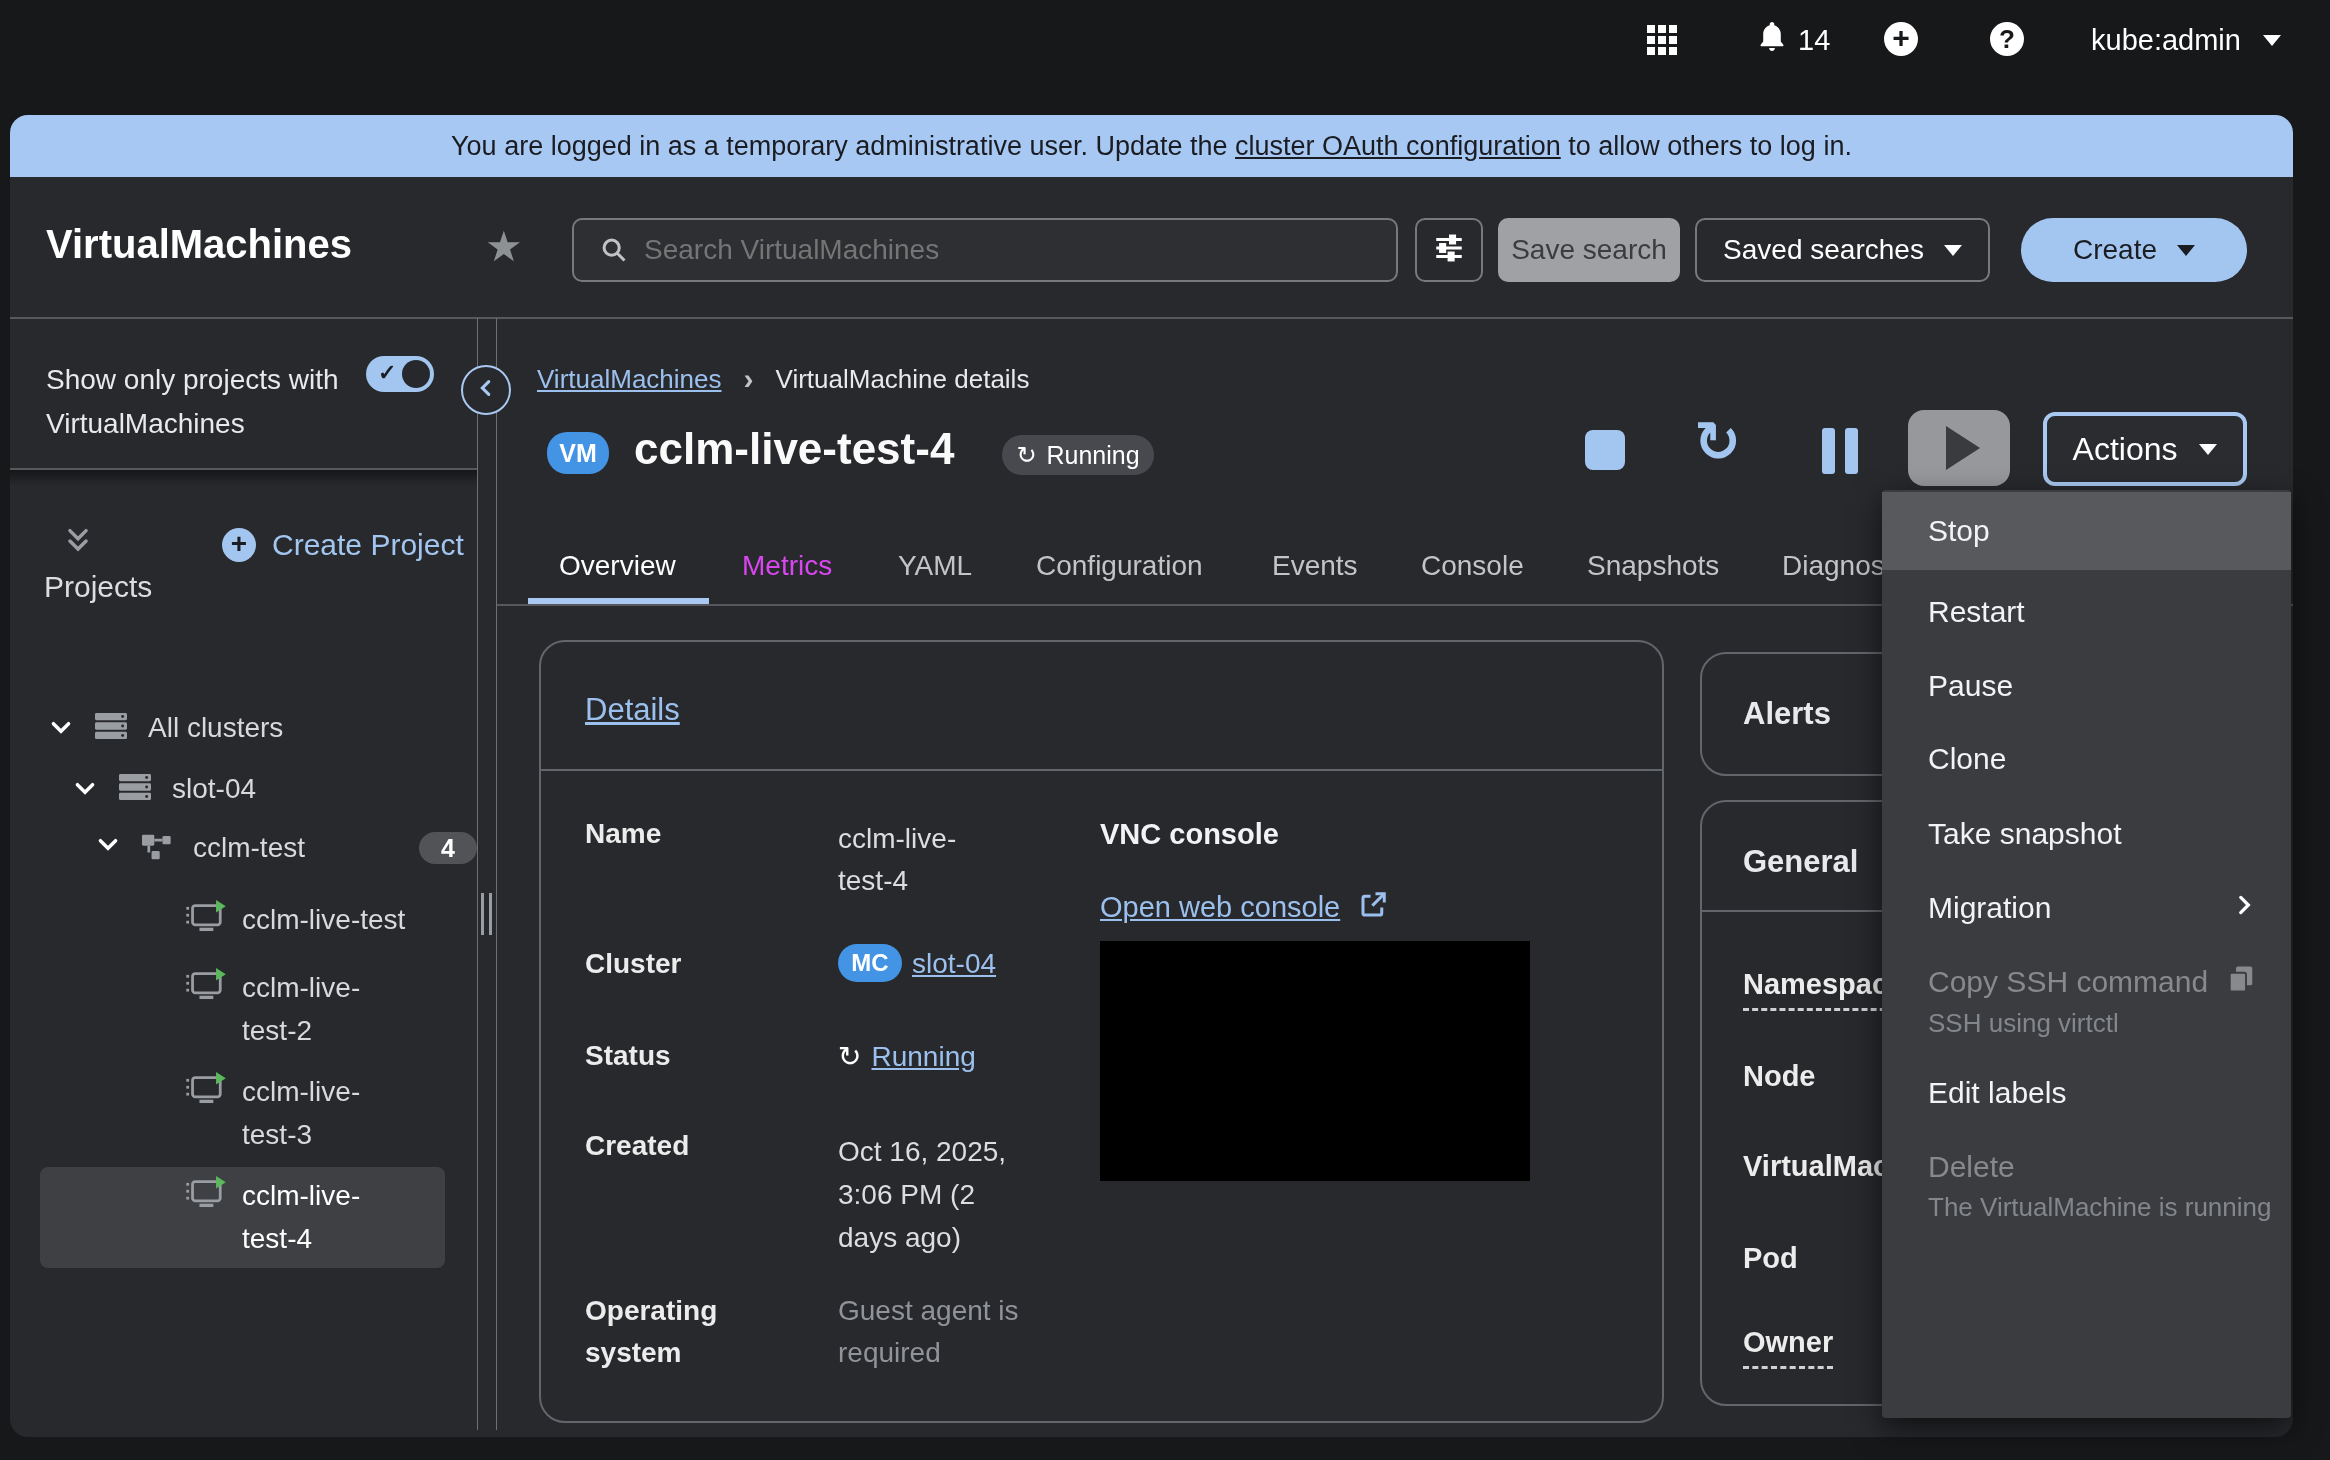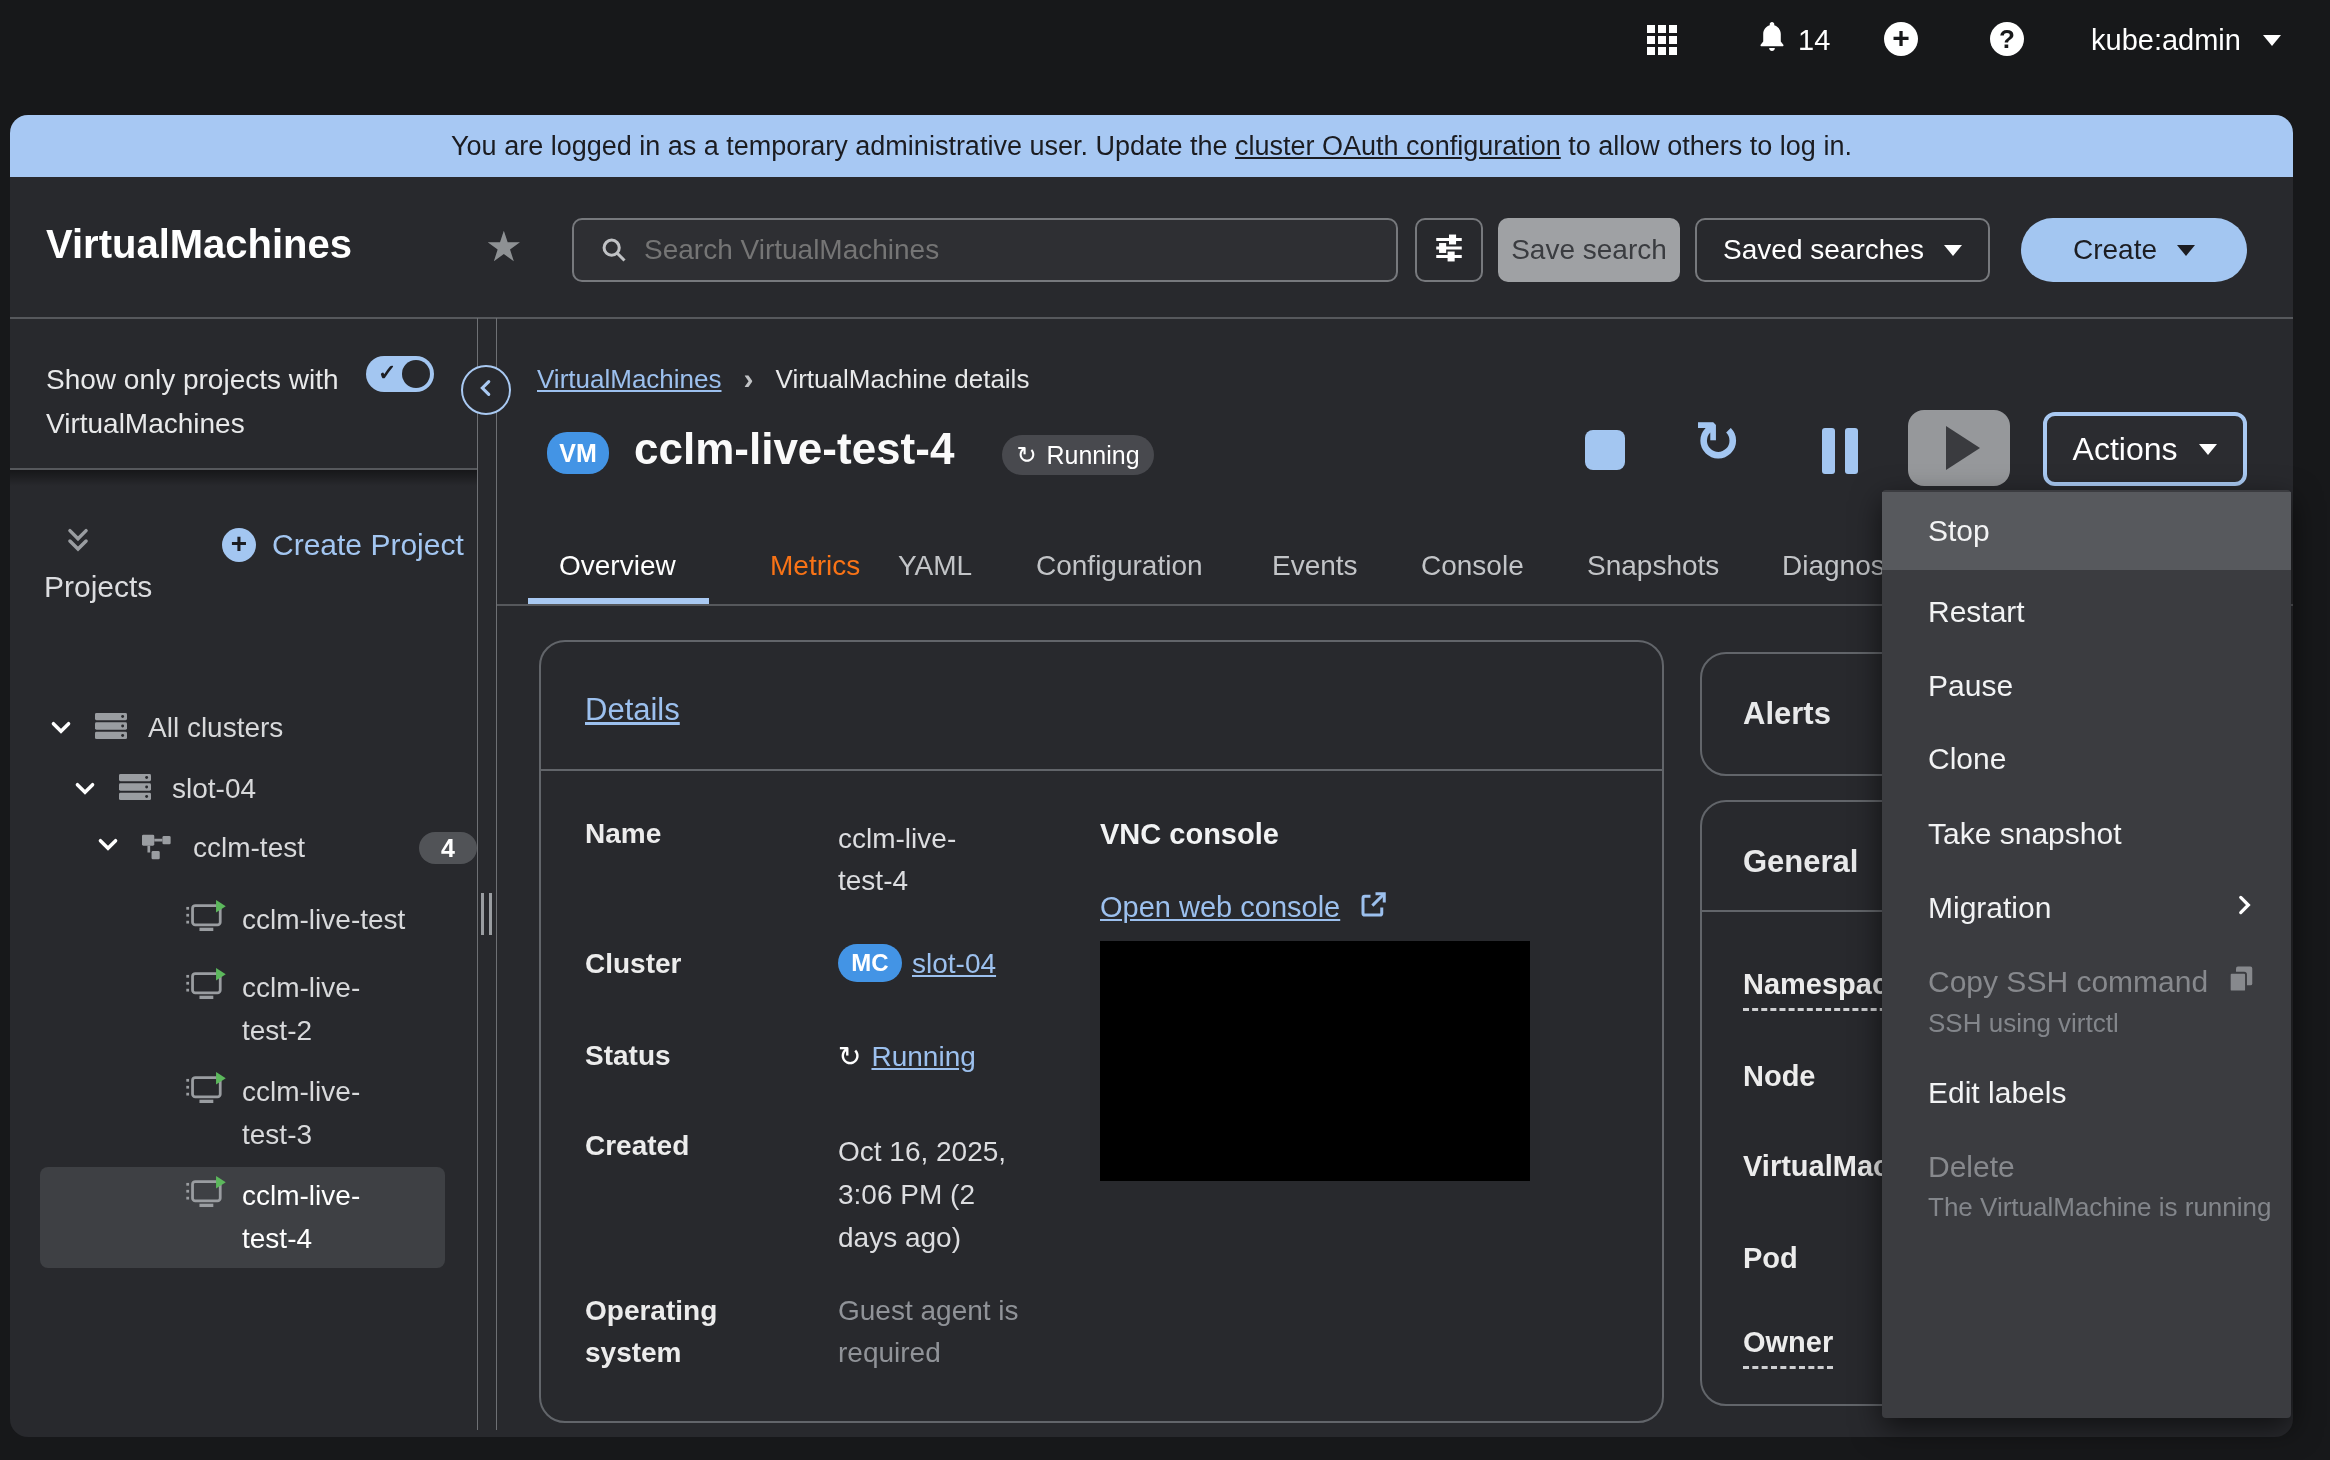--- a/index.html
+++ b/index.html
@@ -276,21 +276,21 @@
   </div>
   <div class="abs" style="left:1908px;top:410px;width:102px;height:76px;background:#96989b;border-radius:16px;display:flex;align-items:center;justify-content:center;">
     <span style="width:0;height:0;border-top:22px solid transparent;border-bottom:22px solid transparent;border-left:34px solid #3a3b3f;margin-left:8px;"></span>
   </div>
   <div class="abs" style="left:2043px;top:412px;width:204px;height:74px;background:#2b2c30;border:4px solid #a9c9f2;border-radius:12px;box-sizing:border-box;display:flex;align-items:center;justify-content:center;gap:22px;">
     <span style="font-size:32px;color:#fff;">Actions</span>
     <span class="caret"></span>
   </div>
 
   <div class="abs" style="left:559px;top:550px;font-size:28px;color:#ffffff;">Overview</div>
-  <div class="abs" style="left:770px;top:550px;font-size:28px;color:#f97316;">Metrics</div>
+  <div class="abs" style="left:742px;top:550px;font-size:28px;color:#d946ef;">Metrics</div>
   <div class="abs" style="left:898px;top:550px;font-size:28px;color:#c2c4c7;">YAML</div>
   <div class="abs" style="left:1036px;top:550px;font-size:28px;color:#c2c4c7;">Configuration</div>
   <div class="abs" style="left:1272px;top:550px;font-size:28px;color:#c2c4c7;">Events</div>
   <div class="abs" style="left:1421px;top:550px;font-size:28px;color:#c2c4c7;">Console</div>
   <div class="abs" style="left:1587px;top:550px;font-size:28px;color:#c2c4c7;">Snapshots</div>
   <div class="abs" style="left:1782px;top:550px;font-size:28px;color:#c2c4c7;">Diagnostics</div>
   <div class="abs" style="left:528px;top:598px;width:181px;height:8px;background:#a9c9f2;"></div>
   <div class="abs hline" style="left:497px;top:604px;width:1796px;"></div>
 
   <div class="abs card" style="left:539px;top:640px;width:1125px;height:783px;box-sizing:border-box;"></div>

